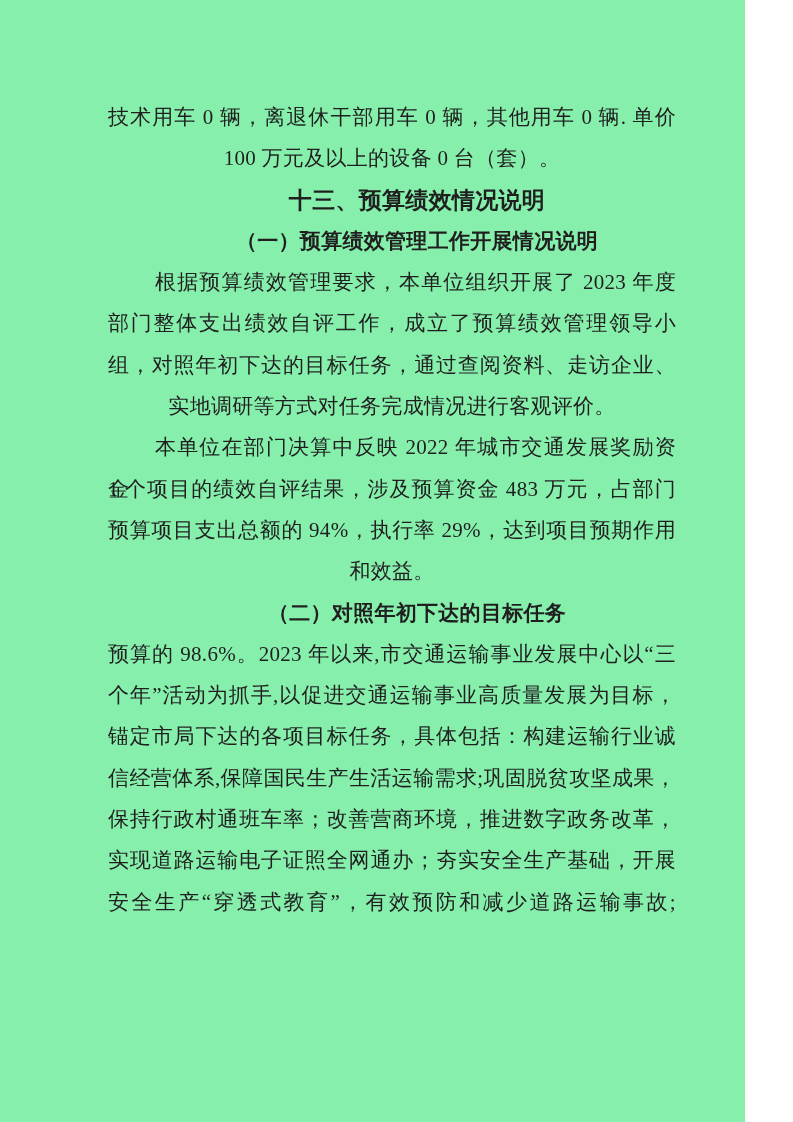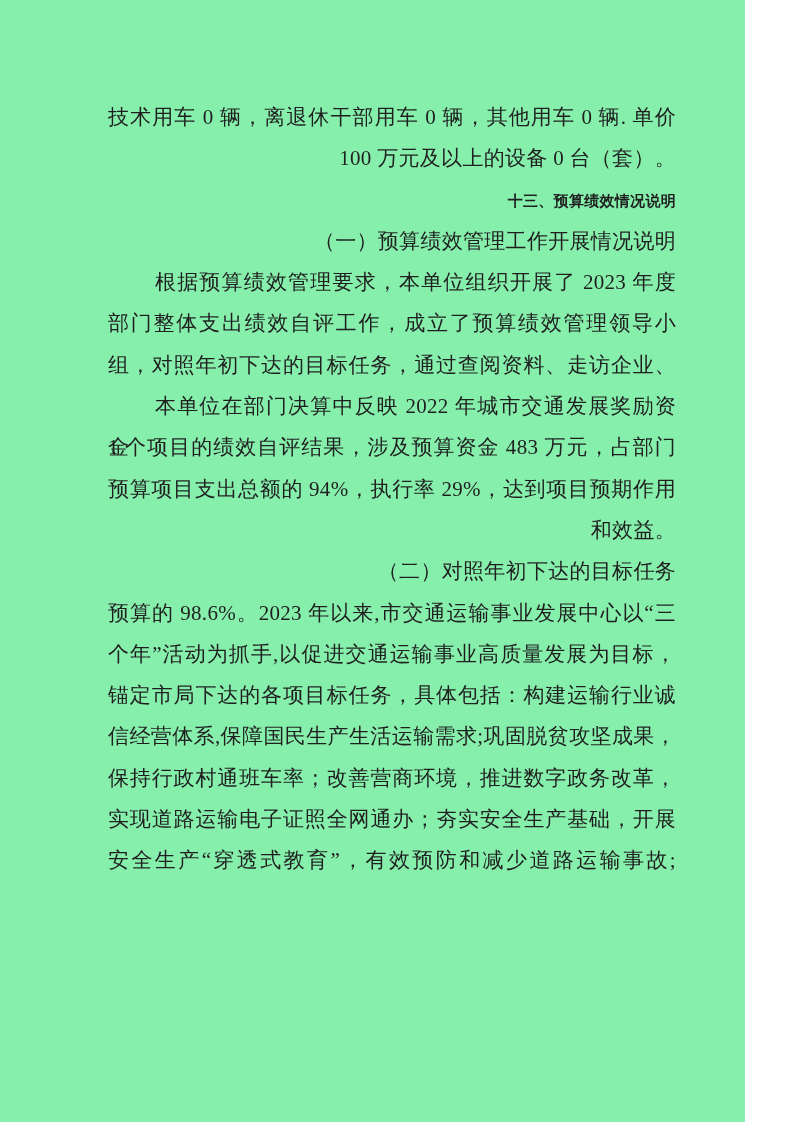--- a/index.html
+++ b/index.html
@@ -19,55 +19,56 @@
     position: absolute;
     left: 108px;
     top: 97px;
     width: 568px;
     color: #1f1f1f;
   }
   .line {
     height: 41.3px;
     line-height: 41.3px;
     font-size: 21px;
-    text-align: right;
+    text-align: center;
     letter-spacing: 0.3px;
   }
   .line.justify {
     text-align: justify;
     text-align-last: justify;
   }
   .line.indent {
     text-indent: 47px;
   }
   .line.heading-bold {
     font-family: "Liberation Sans", sans-serif;
     font-weight: 700;
-    font-size: 15px;
+    font-size: 23px;
   }
   .line.heading-bold.indent,
   .line.heading-kai.indent {
     text-indent: 50px;
   }
   .line.heading-kai {
-    font-weight: 400;
+    font-weight: 700;
   }
 </style>
 </head>
 <body>
 
 <div class="page">
   <div class="doc-text" id="doc-text">
       <div class="line body justify">技术用车 0 辆，离退休干部用车 0 辆，其他用车 0 辆. 单价</div>
       <div class="line body">100 万元及以上的设备 0 台（套）。</div>
       <div class="line heading-bold indent">十三、预算绩效情况说明</div>
       <div class="line heading-kai indent">（一）预算绩效管理工作开展情况说明</div>
       <div class="line body indent justify">根据预算绩效管理要求，本单位组织开展了 2023 年度</div>
       <div class="line body justify">部门整体支出绩效自评工作，成立了预算绩效管理领导小</div>
       <div class="line body justify">组，对照年初下达的目标任务，通过查阅资料、走访企业、</div>
+      <div class="line body">实地调研等方式对任务完成情况进行客观评价。</div>
       <div class="line body indent justify">本单位在部门决算中反映 2022 年城市交通发展奖励资金</div>
       <div class="line body justify">1 个项目的绩效自评结果，涉及预算资金 483 万元，占部门</div>
       <div class="line body justify">预算项目支出总额的 94%，执行率 29%，达到项目预期作用</div>
       <div class="line body">和效益。</div>
       <div class="line heading-kai indent">（二）对照年初下达的目标任务</div>
       <div class="line body justify">预算的 98.6%。2023 年以来,市交通运输事业发展中心以“三</div>
       <div class="line body justify">个年”活动为抓手,以促进交通运输事业高质量发展为目标，</div>
       <div class="line body justify">锚定市局下达的各项目标任务，具体包括：构建运输行业诚</div>
       <div class="line body justify">信经营体系,保障国民生产生活运输需求;巩固脱贫攻坚成果，</div>
       <div class="line body justify">保持行政村通班车率；改善营商环境，推进数字政务改革，</div>

